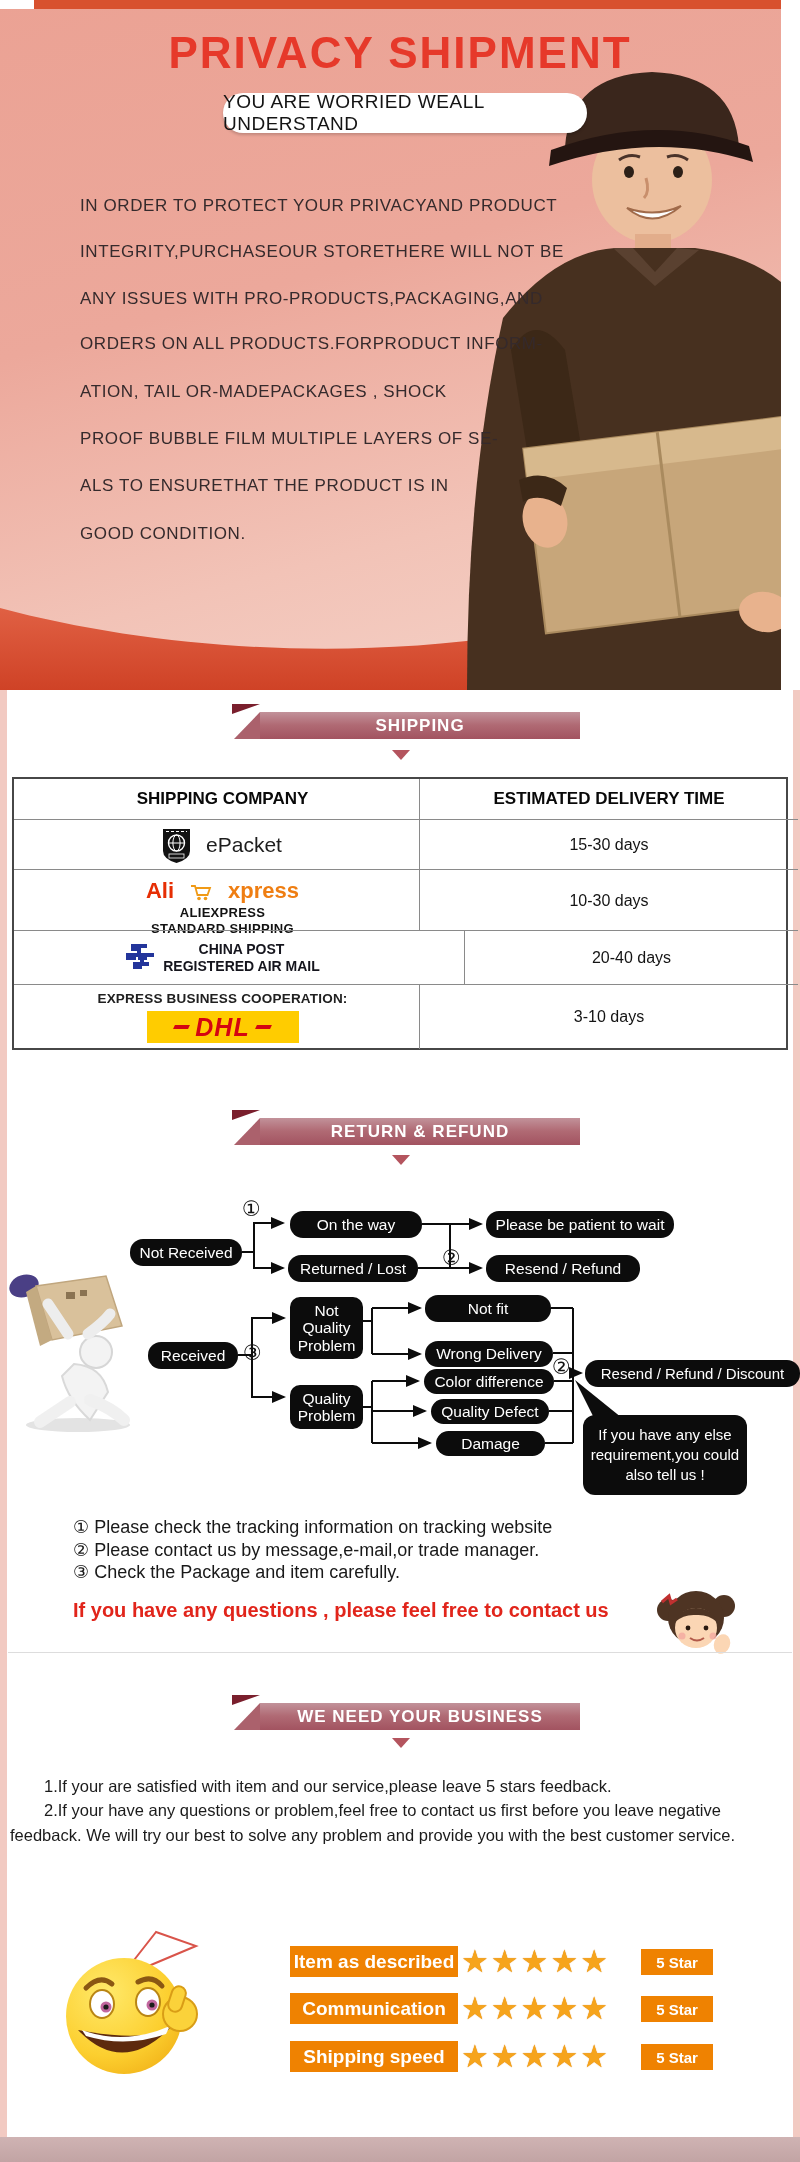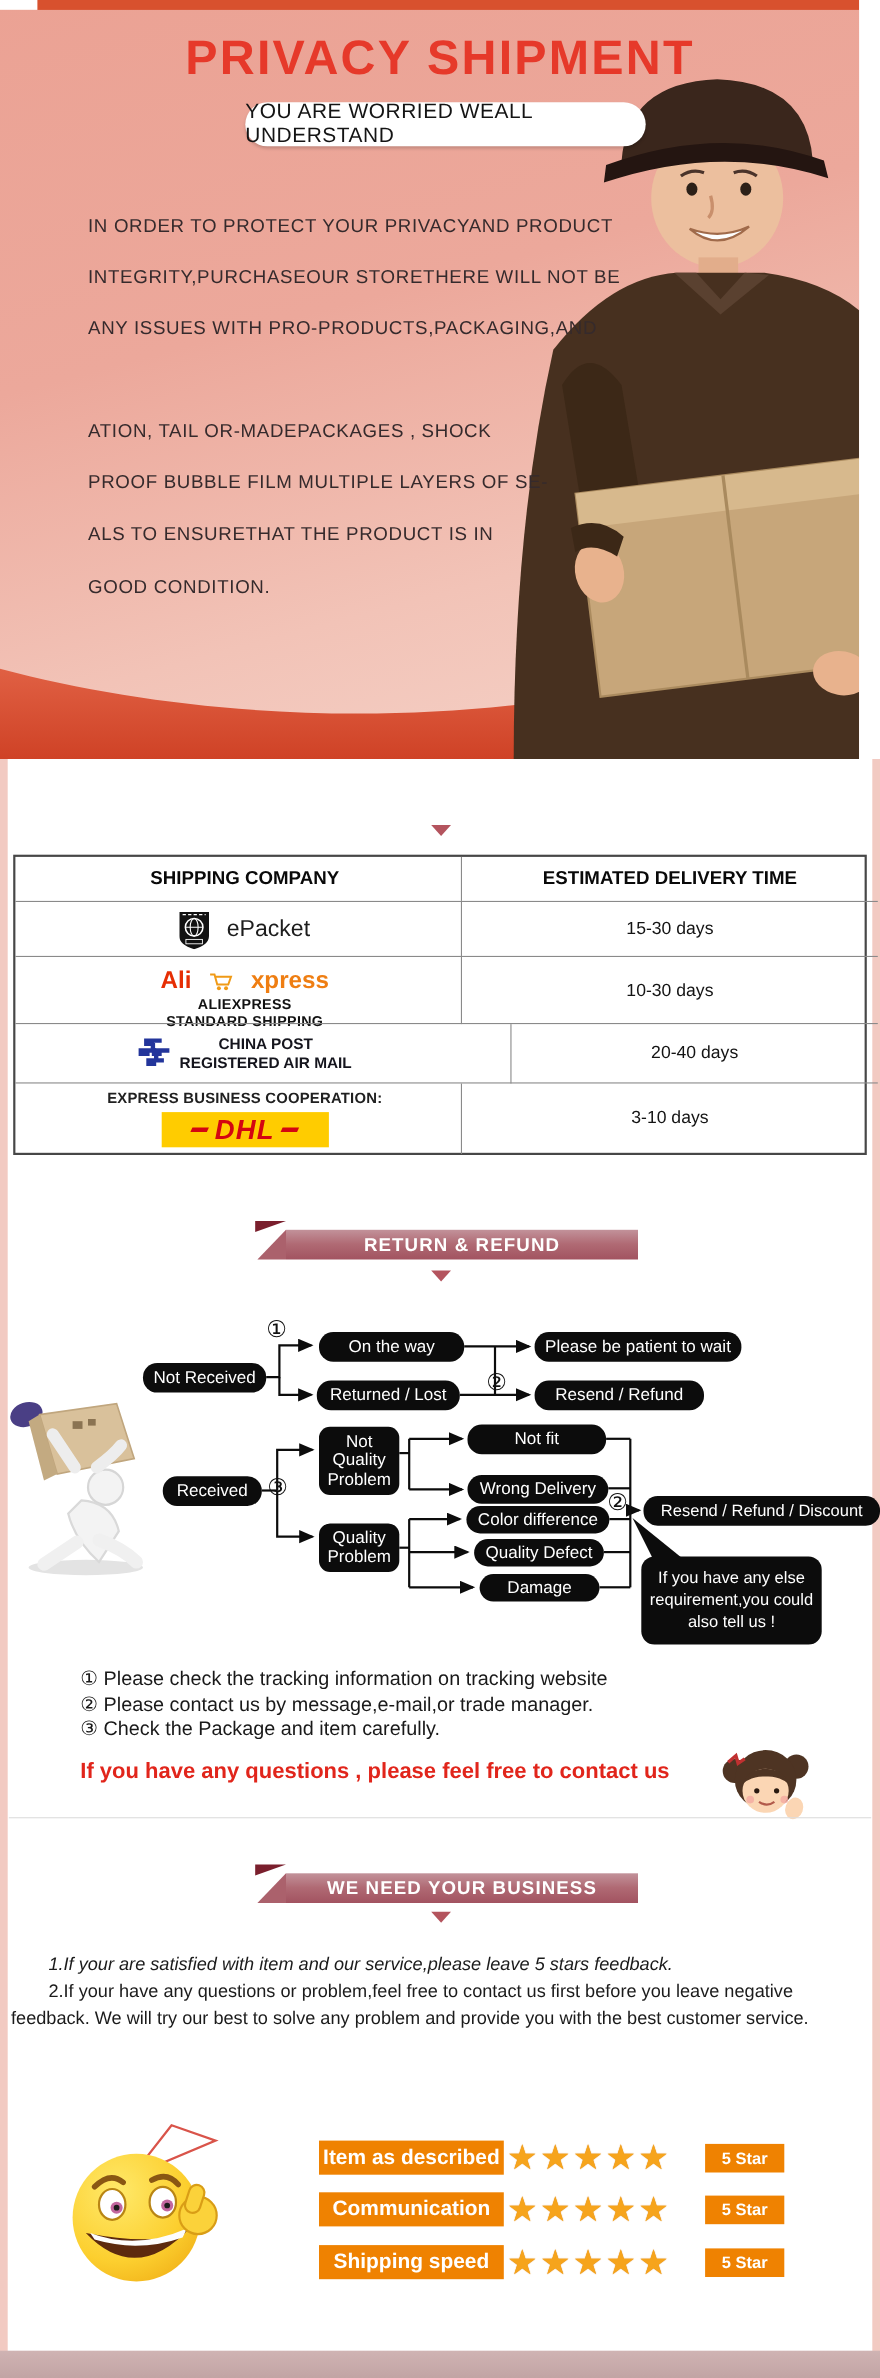--- a/index.html
+++ b/index.html
@@ -130,29 +130,33 @@
     </svg>
 
     <div class="hero-title">PRIVACY SHIPMENT</div>
     <div class="hero-pill">
       <span>YOU ARE WORRIED WEALL UNDERSTAND</span>
     </div>
 
     <div class="hero-line" style="top:196px">IN ORDER TO PROTECT YOUR PRIVACYAND PRODUCT</div>
     <div class="hero-line" style="top:242px">INTEGRITY,PURCHASEOUR STORETHERE WILL NOT BE</div>
     <div class="hero-line" style="top:289px">ANY ISSUES WITH PRO-PRODUCTS,PACKAGING,AND</div>
+    <div class="hero-line" style="top:334px">ORDERS ON ALL PRODUCTS.FORPRODUCT INFORM-</div>
     <div class="hero-line" style="top:382px">ATION, TAIL OR-MADEPACKAGES ,  SHOCK</div>
     <div class="hero-line" style="top:429px">PROOF BUBBLE FILM MULTIPLE LAYERS OF SE-</div>
     <div class="hero-line" style="top:476px">ALS TO ENSURETHAT THE PRODUCT IS IN</div>
     <div class="hero-line" style="top:524px">GOOD CONDITION.</div>
   </div>
 
   <div class="side-strip" style="left:0;"></div>
   <div class="side-strip" style="left:793px;"></div>
 
+  <div class="ribbon" style="top:712px;">
+    <span>SHIPPING</span>
+  </div>
   <div class="down-arrow" style="left:392px;top:750px;"></div>
 
   <div class="ship-table">
     <div class="trow" style="top:0;height:40px;">
       <div class="tcell c1 th">SHIPPING COMPANY</div>
       <div class="tcell c2 th">ESTIMATED DELIVERY TIME</div>
     </div>
     <div class="trow rule" style="top:40px;height:50px;">
       <div class="tcell c1">
         <div class="epacket-line">
@@ -321,21 +325,21 @@
     <ellipse cx="66" cy="58" rx="8" ry="10" fill="#fbd6b4" transform="rotate(20 66 58)"></ellipse>
   </svg>
 
   <div class="divider"></div>
 
   <div class="ribbon" style="top:1703px;">
     <span>WE NEED YOUR BUSINESS</span>
   </div>
   <div class="down-arrow" style="left:392px;top:1738px;"></div>
 
-  <div class="support-line" style="left:44px;top:1777px;font-style:italic;">1.If your are satisfied with item and our service,please leave 5 stars feedback.</div>
+  <div class="support-line" style="left:44px;top:1777px;">1.If your are satisfied with item and our service,please leave 5 stars feedback.</div>
   <div class="support-line" style="left:44px;top:1801px;">2.If your have any questions or problem,feel free to contact us first before you leave negative</div>
   <div class="support-line" style="left:10px;top:1826px;">feedback. We will try our best to solve any problem and provide you with the best customer service.</div>
 
   <svg class="abs" style="left:108px;top:1930px;" width="100" height="52" viewBox="0 0 100 52">
     <path d="M48,2 L12,48 L88,16 Z" fill="#ffffff" stroke="#d9544a" stroke-width="2"></path>
   </svg>
 
   <svg class="abs" style="left:52px;top:1950px;" width="160" height="128" viewBox="0 0 160 128">
     <defs>
       <radialGradient id="smg" cx="0.35" cy="0.3" r="0.9">

